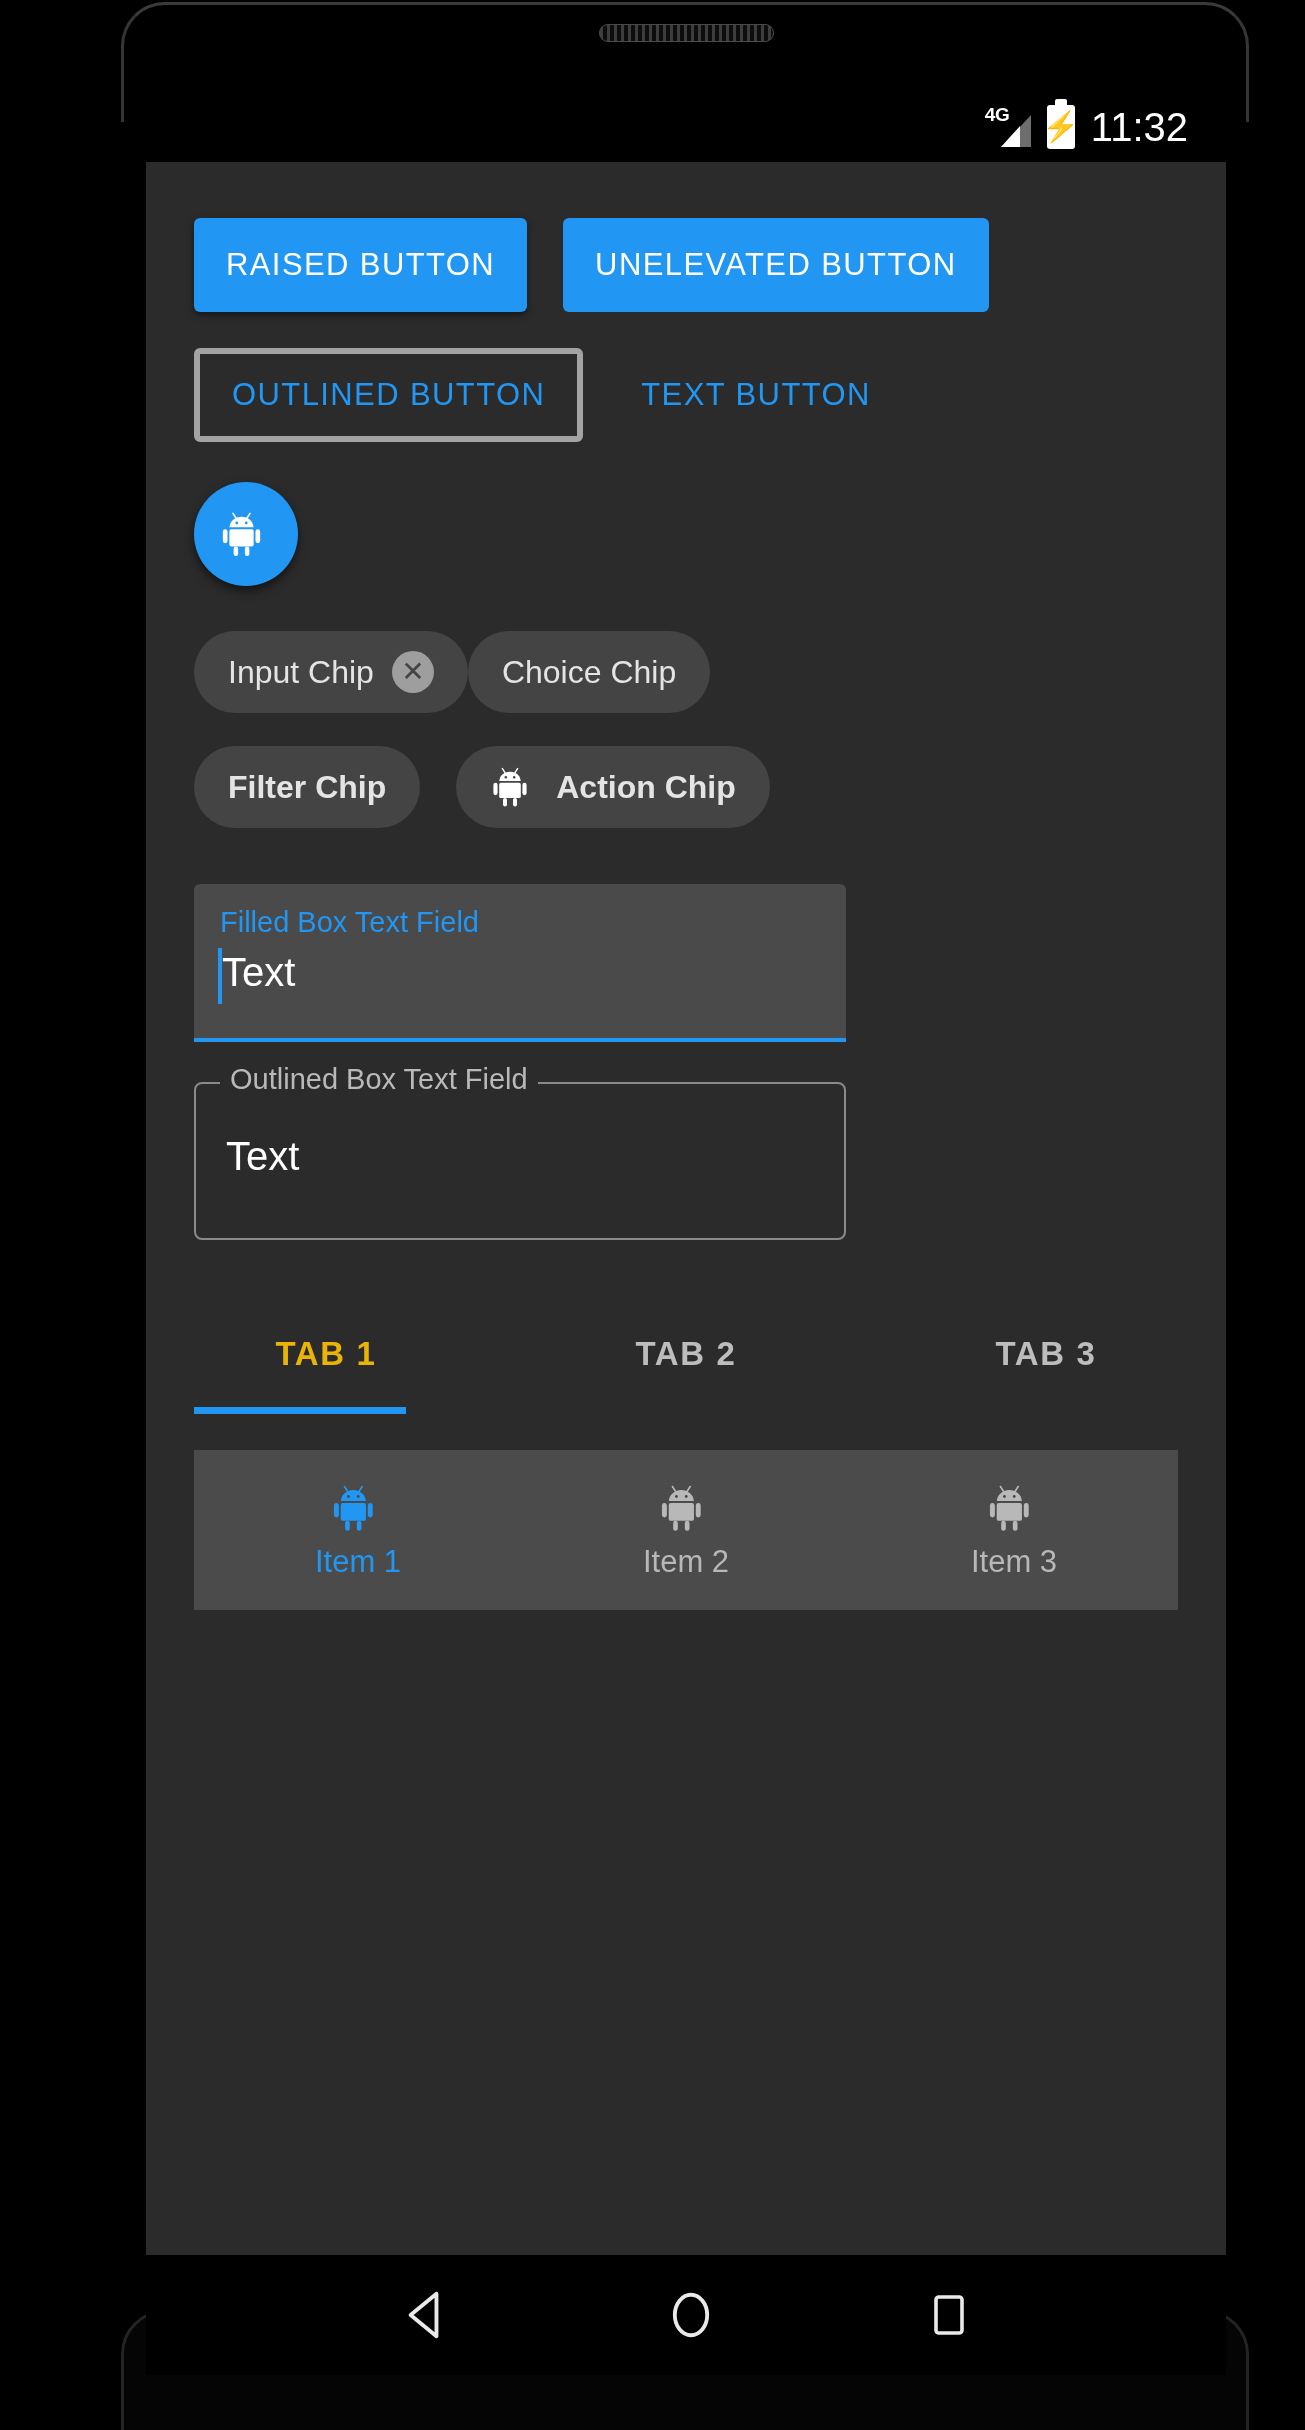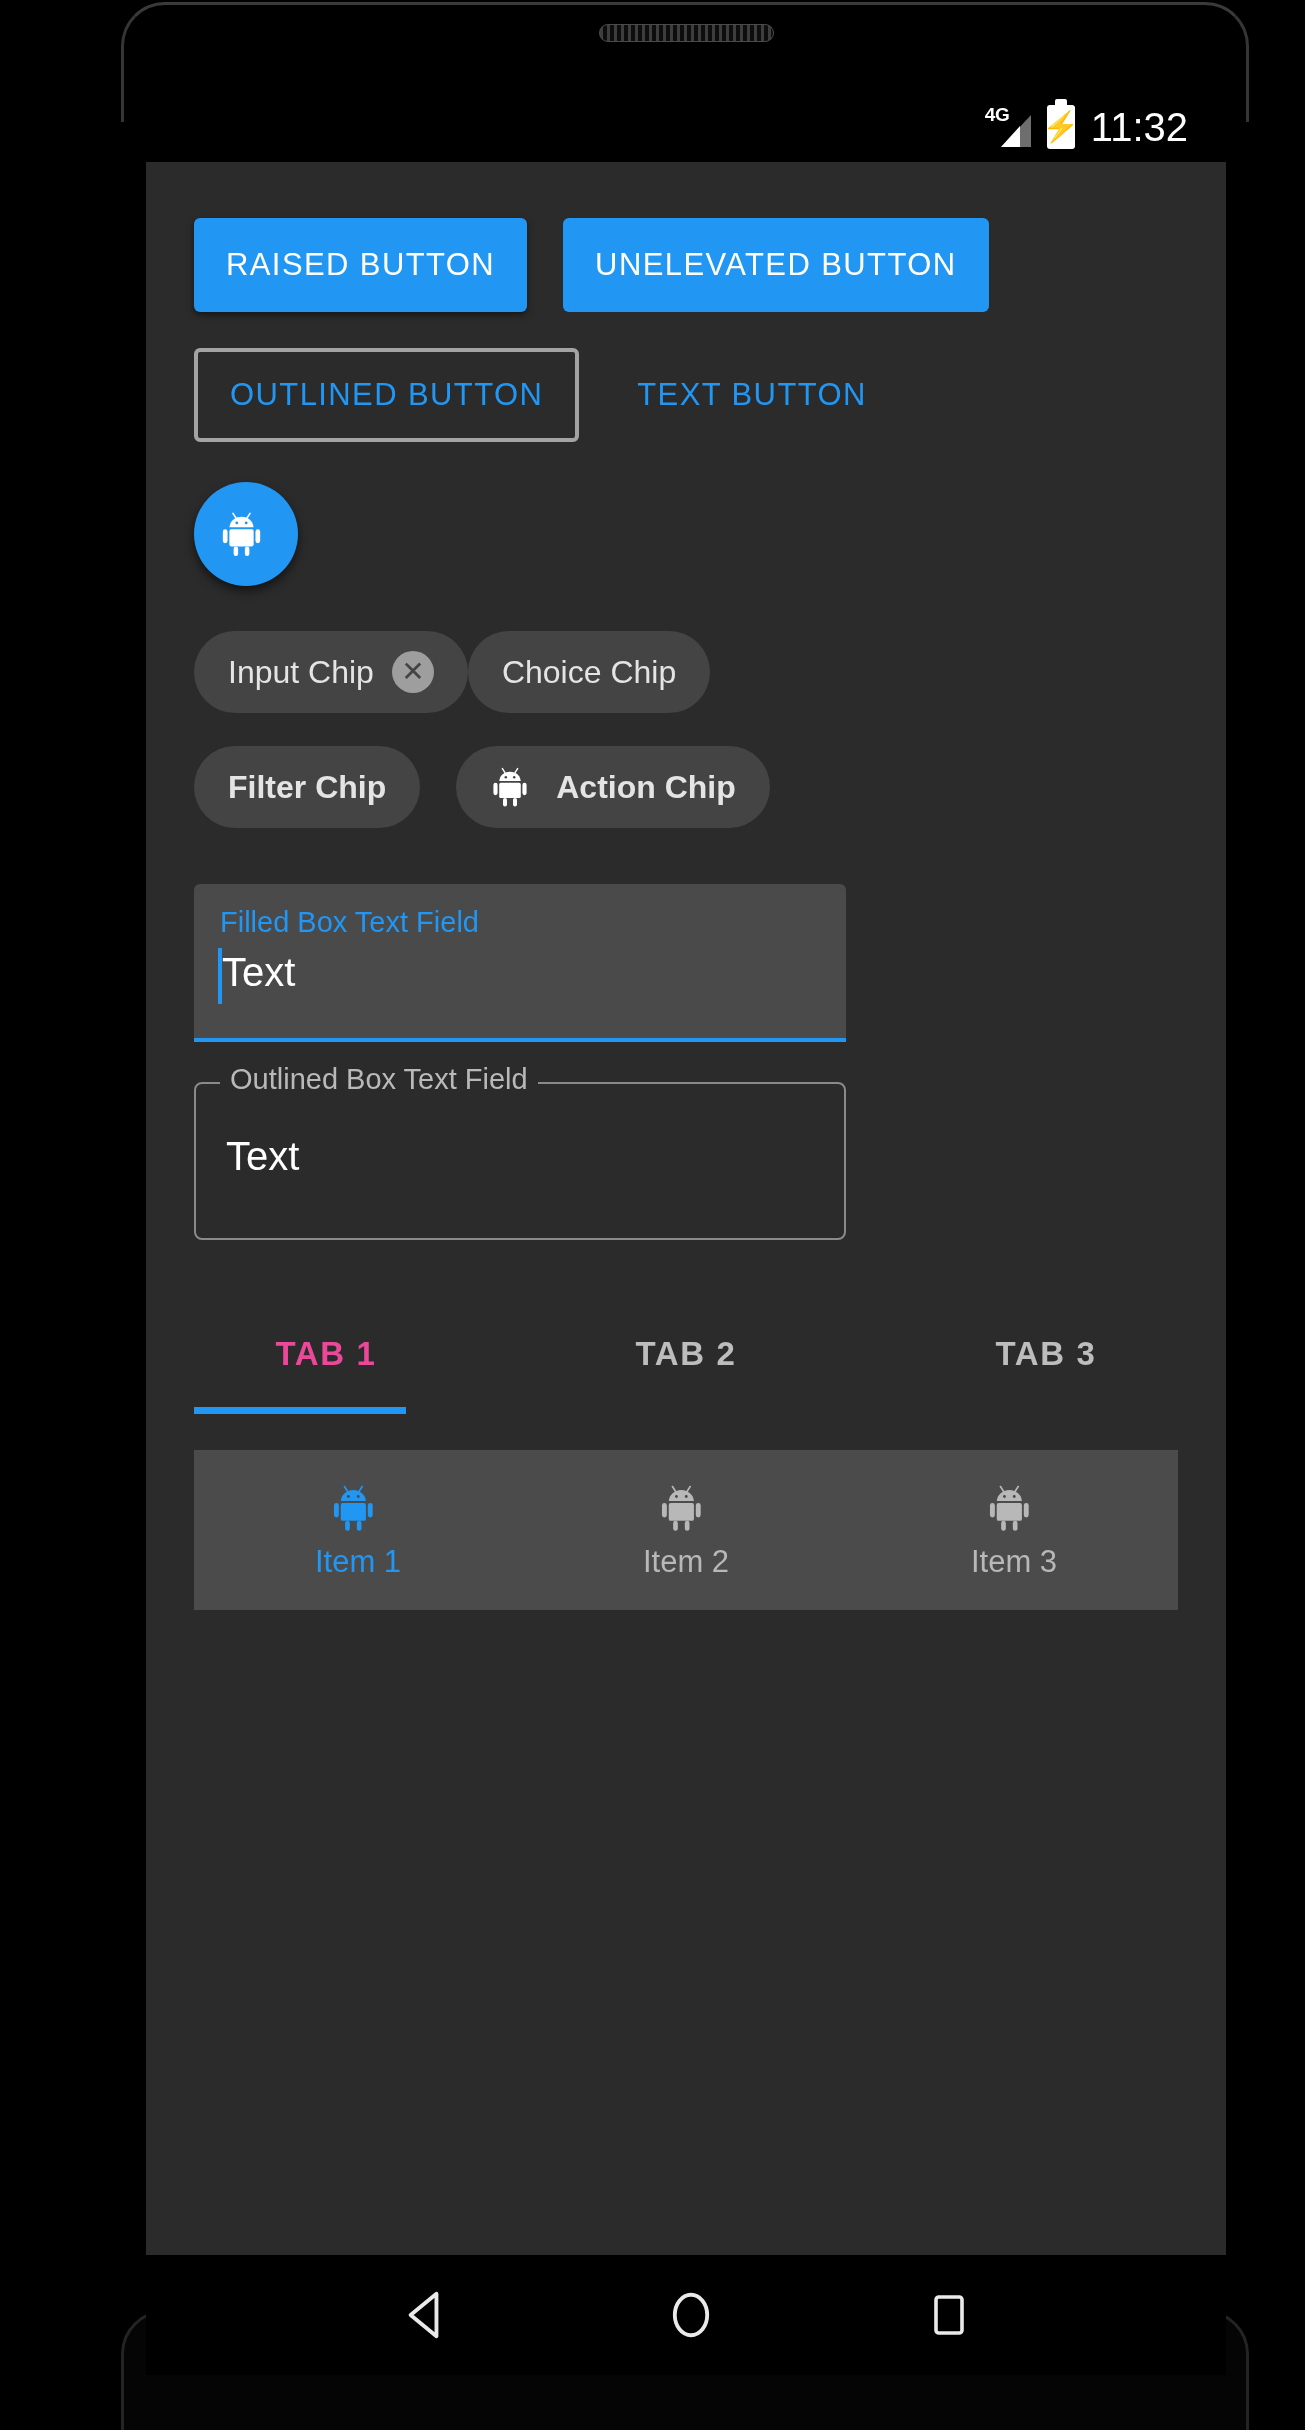--- a/index.html
+++ b/index.html
@@ -116,21 +116,21 @@
     border: none; border-radius: 6px;
     font-family: "Liberation Sans", sans-serif;
     font-size: 31px; font-weight: normal; letter-spacing: 1.4px;
     cursor: pointer;
     height: 94px; padding: 0 32px;
     display: inline-flex; align-items: center; justify-content: center;
     white-space: nowrap;
   }
   .btn-raised { background: #2196f3; color: #fff; box-shadow: 0 3px 6px rgba(0,0,0,.5); }
   .btn-unelev { background: #2196f3; color: #fff; }
-  .btn-outlined { background: transparent; color: #2196f3; border: 4px solid #a3a3a3; }
+  .btn-outlined { background: transparent; color: #2196f3; border: 6px solid #a3a3a3; }
   .btn-text { background: transparent; color: #2196f3; }
 
   .btn-row-2 { padding: 36px 0 0 48px; gap: 26px; }
 
   
   .fab-row { padding: 40px 0 0 48px; }
   .fab {
     width: 104px; height: 104px; border-radius: 50%;
     background: #2196f3; border: none; cursor: pointer;
     display: flex; align-items: center; justify-content: center;
@@ -224,21 +224,21 @@
   
   .tabs {
     margin-top: 54px;
     display: flex; height: 120px;
   }
   .tab {
     flex: 1; display: flex; align-items: center; justify-content: center;
     font-size: 33px; font-weight: bold; letter-spacing: 1.6px;
     color: #bdbdbd; cursor: pointer; position: relative;
   }
-  .tab.active { color: #ec4899; }
+  .tab.active { color: #eab308; }
   .tab-indicator {
     position: absolute; left: 0; width: 33.33%; height: 7px;
     background: #2196f3;
   }
   .tab-strip-wrap { position: relative; }
 
   
   .bottomnav {
     margin: 36px 48px 0 48px;
     height: 160px;

